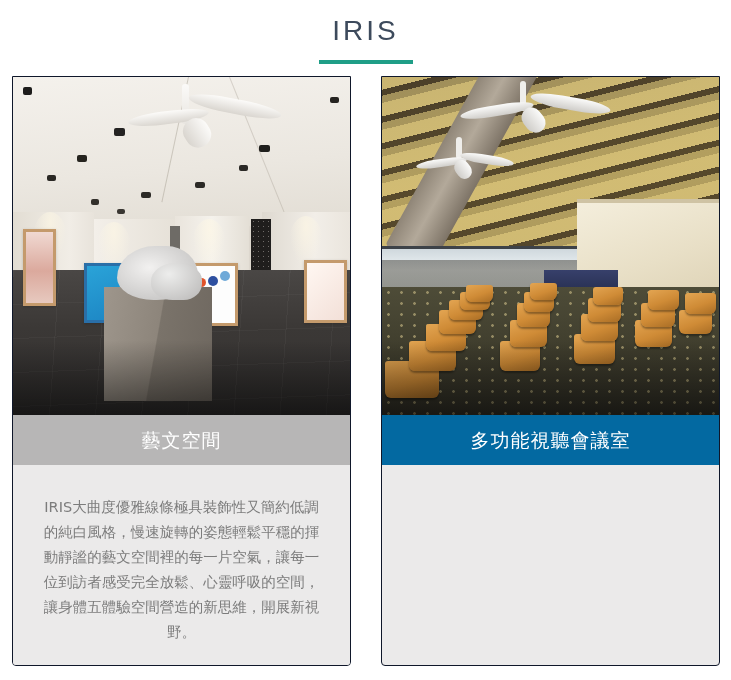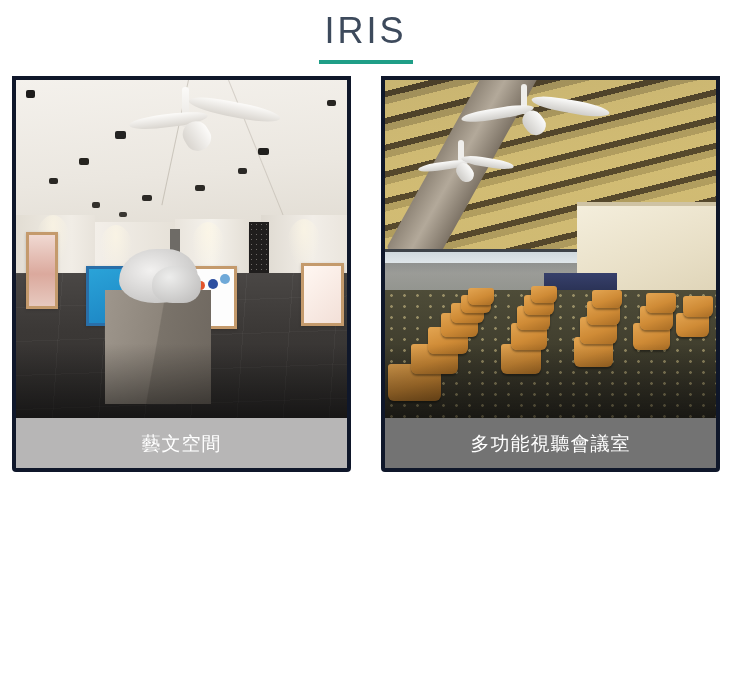--- a/index.html
+++ b/index.html
@@ -14,21 +14,21 @@
     overflow: hidden;
   }
 
   
   .page-header {
     width: 731px;
     padding-top: 8px;
     text-align: center;
   }
   .page-title {
-    font-size: 36px;
+    font-size: 28px;
     font-weight: 300;
     letter-spacing: 3px;
     color: #3d4a5c;
     line-height: 46px;
     font-family: "Liberation Sans", "DejaVu Sans", sans-serif;
     text-align: center;
   }
   .title-rule {
     width: 94px;
     height: 4px;
@@ -40,21 +40,21 @@
   .cards {
     display: flex;
     gap: 30px;
     padding: 12px 11px 0 12px;
     box-sizing: border-box;
     width: 731px;
   }
   .card {
     width: 340px;
     background: #ebeaea;
-    border: 4px solid #0f172a;
+    border: 1px solid #0f172a;
     border-radius: 0 0 4px 4px;
     box-sizing: border-box;
     display: flex;
     flex-direction: column;
     overflow: hidden;
   }
 
   
   .photo {
     position: relative;
@@ -311,20 +311,23 @@
 
       <div class="g-plinth"></div>
       <div class="g-sculpt"></div>
       <div class="g-sculpt2"></div>
 
       <div class="photo-vignette"></div>
     </div>
 
     <div class="caption" style="background:#b7b6b6;">藝文空間</div>
 
+    <div class="card-body">
+      <div class="body-text">IRIS大曲度優雅線條極具裝飾性又簡約低調的純白風格，慢速旋轉的姿態輕鬆平穩的揮動靜謐的藝文空間裡的每一片空氣，讓每一位到訪者感受完全放鬆、心靈呼吸的空間，讓身體五體驗空間營造的新思維，開展新視野。</div>
+    </div>
   </div>
 
   <div class="card">
     <div class="photo">
       <div class="hall-bg"></div>
       <div class="h-ceiling">
         <div class="h-beams"></div>
       </div>
       <div class="h-bigbeam"></div>
 
@@ -374,17 +377,17 @@
         <div class="chair" style="left:77%;top:67%;width:10%;height:7%;"></div>
         <div class="chair" style="left:79%;top:63%;width:9%;height:6%;"></div>
 
         <div class="chair" style="left:88%;top:69%;width:10%;height:7%;"></div>
         <div class="chair" style="left:90%;top:64%;width:9%;height:6%;"></div>
       </div>
 
       <div class="photo-vignette"></div>
     </div>
 
-    <div class="caption" style="background:#737373;">多功能視聽會議室</div>
+    <div class="caption" style="background:#0369a1;">多功能視聽會議室</div>
 
   </div>
 
 </div>
 
 </body></html>

